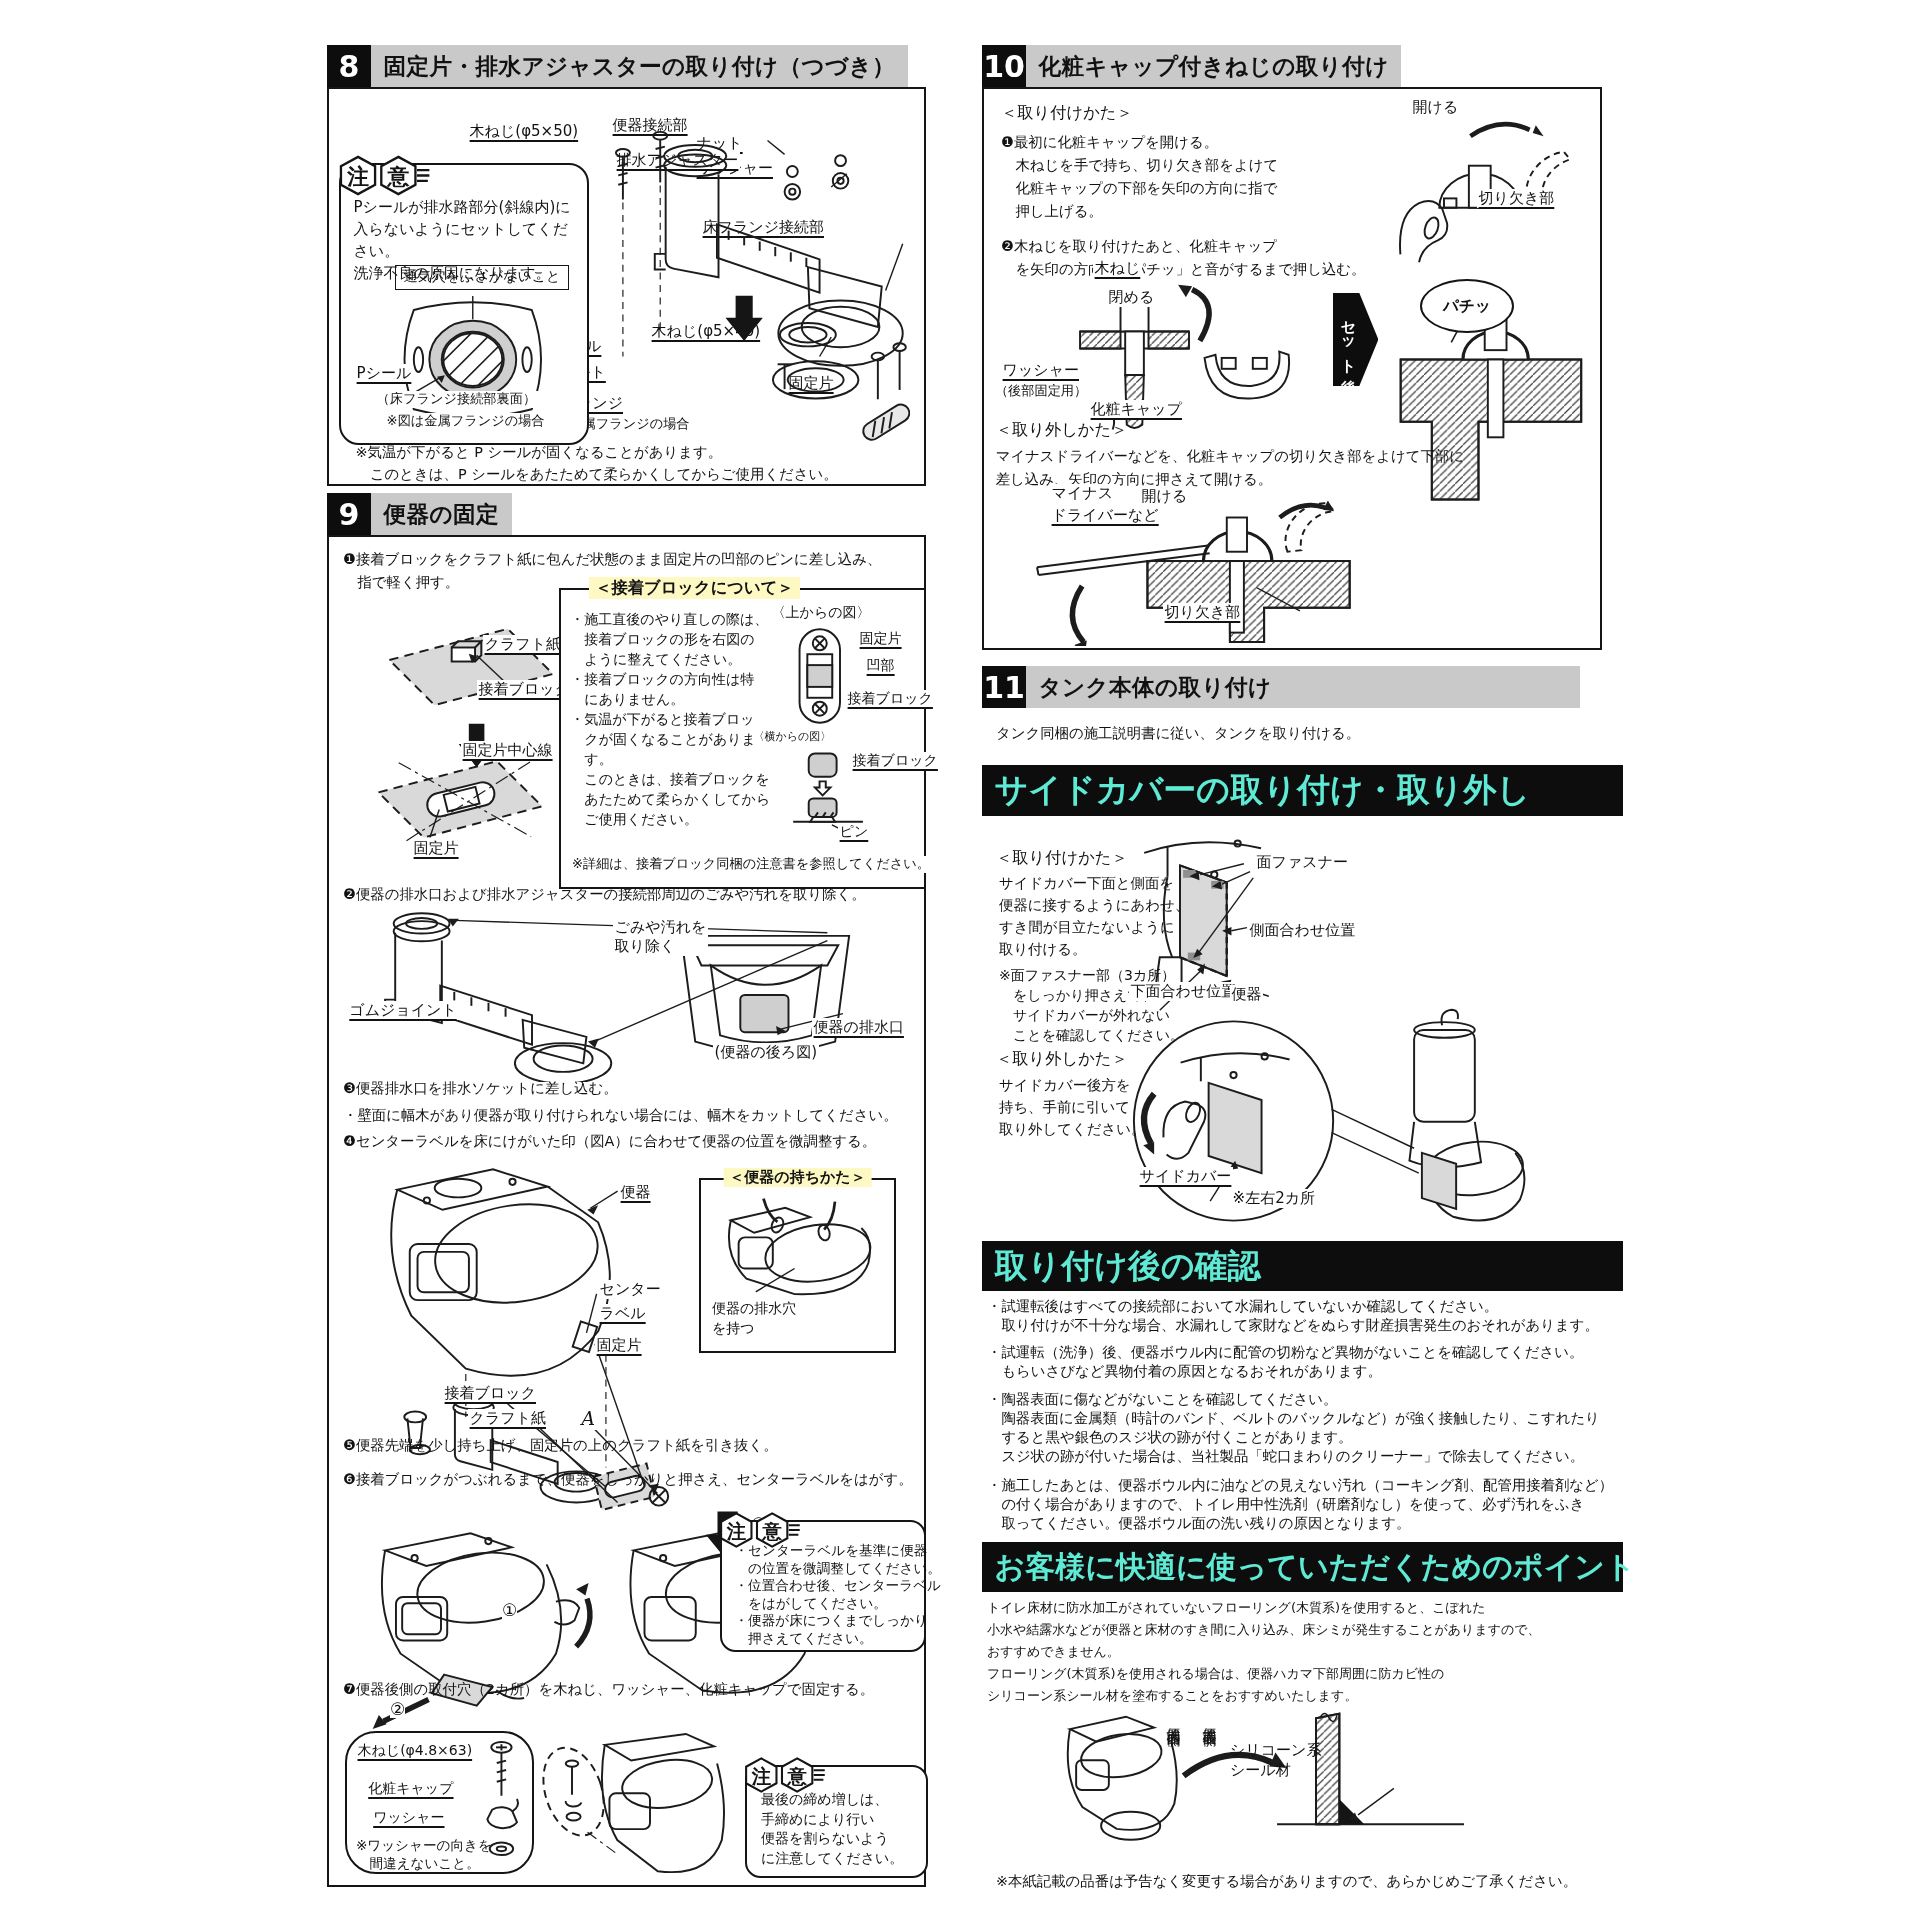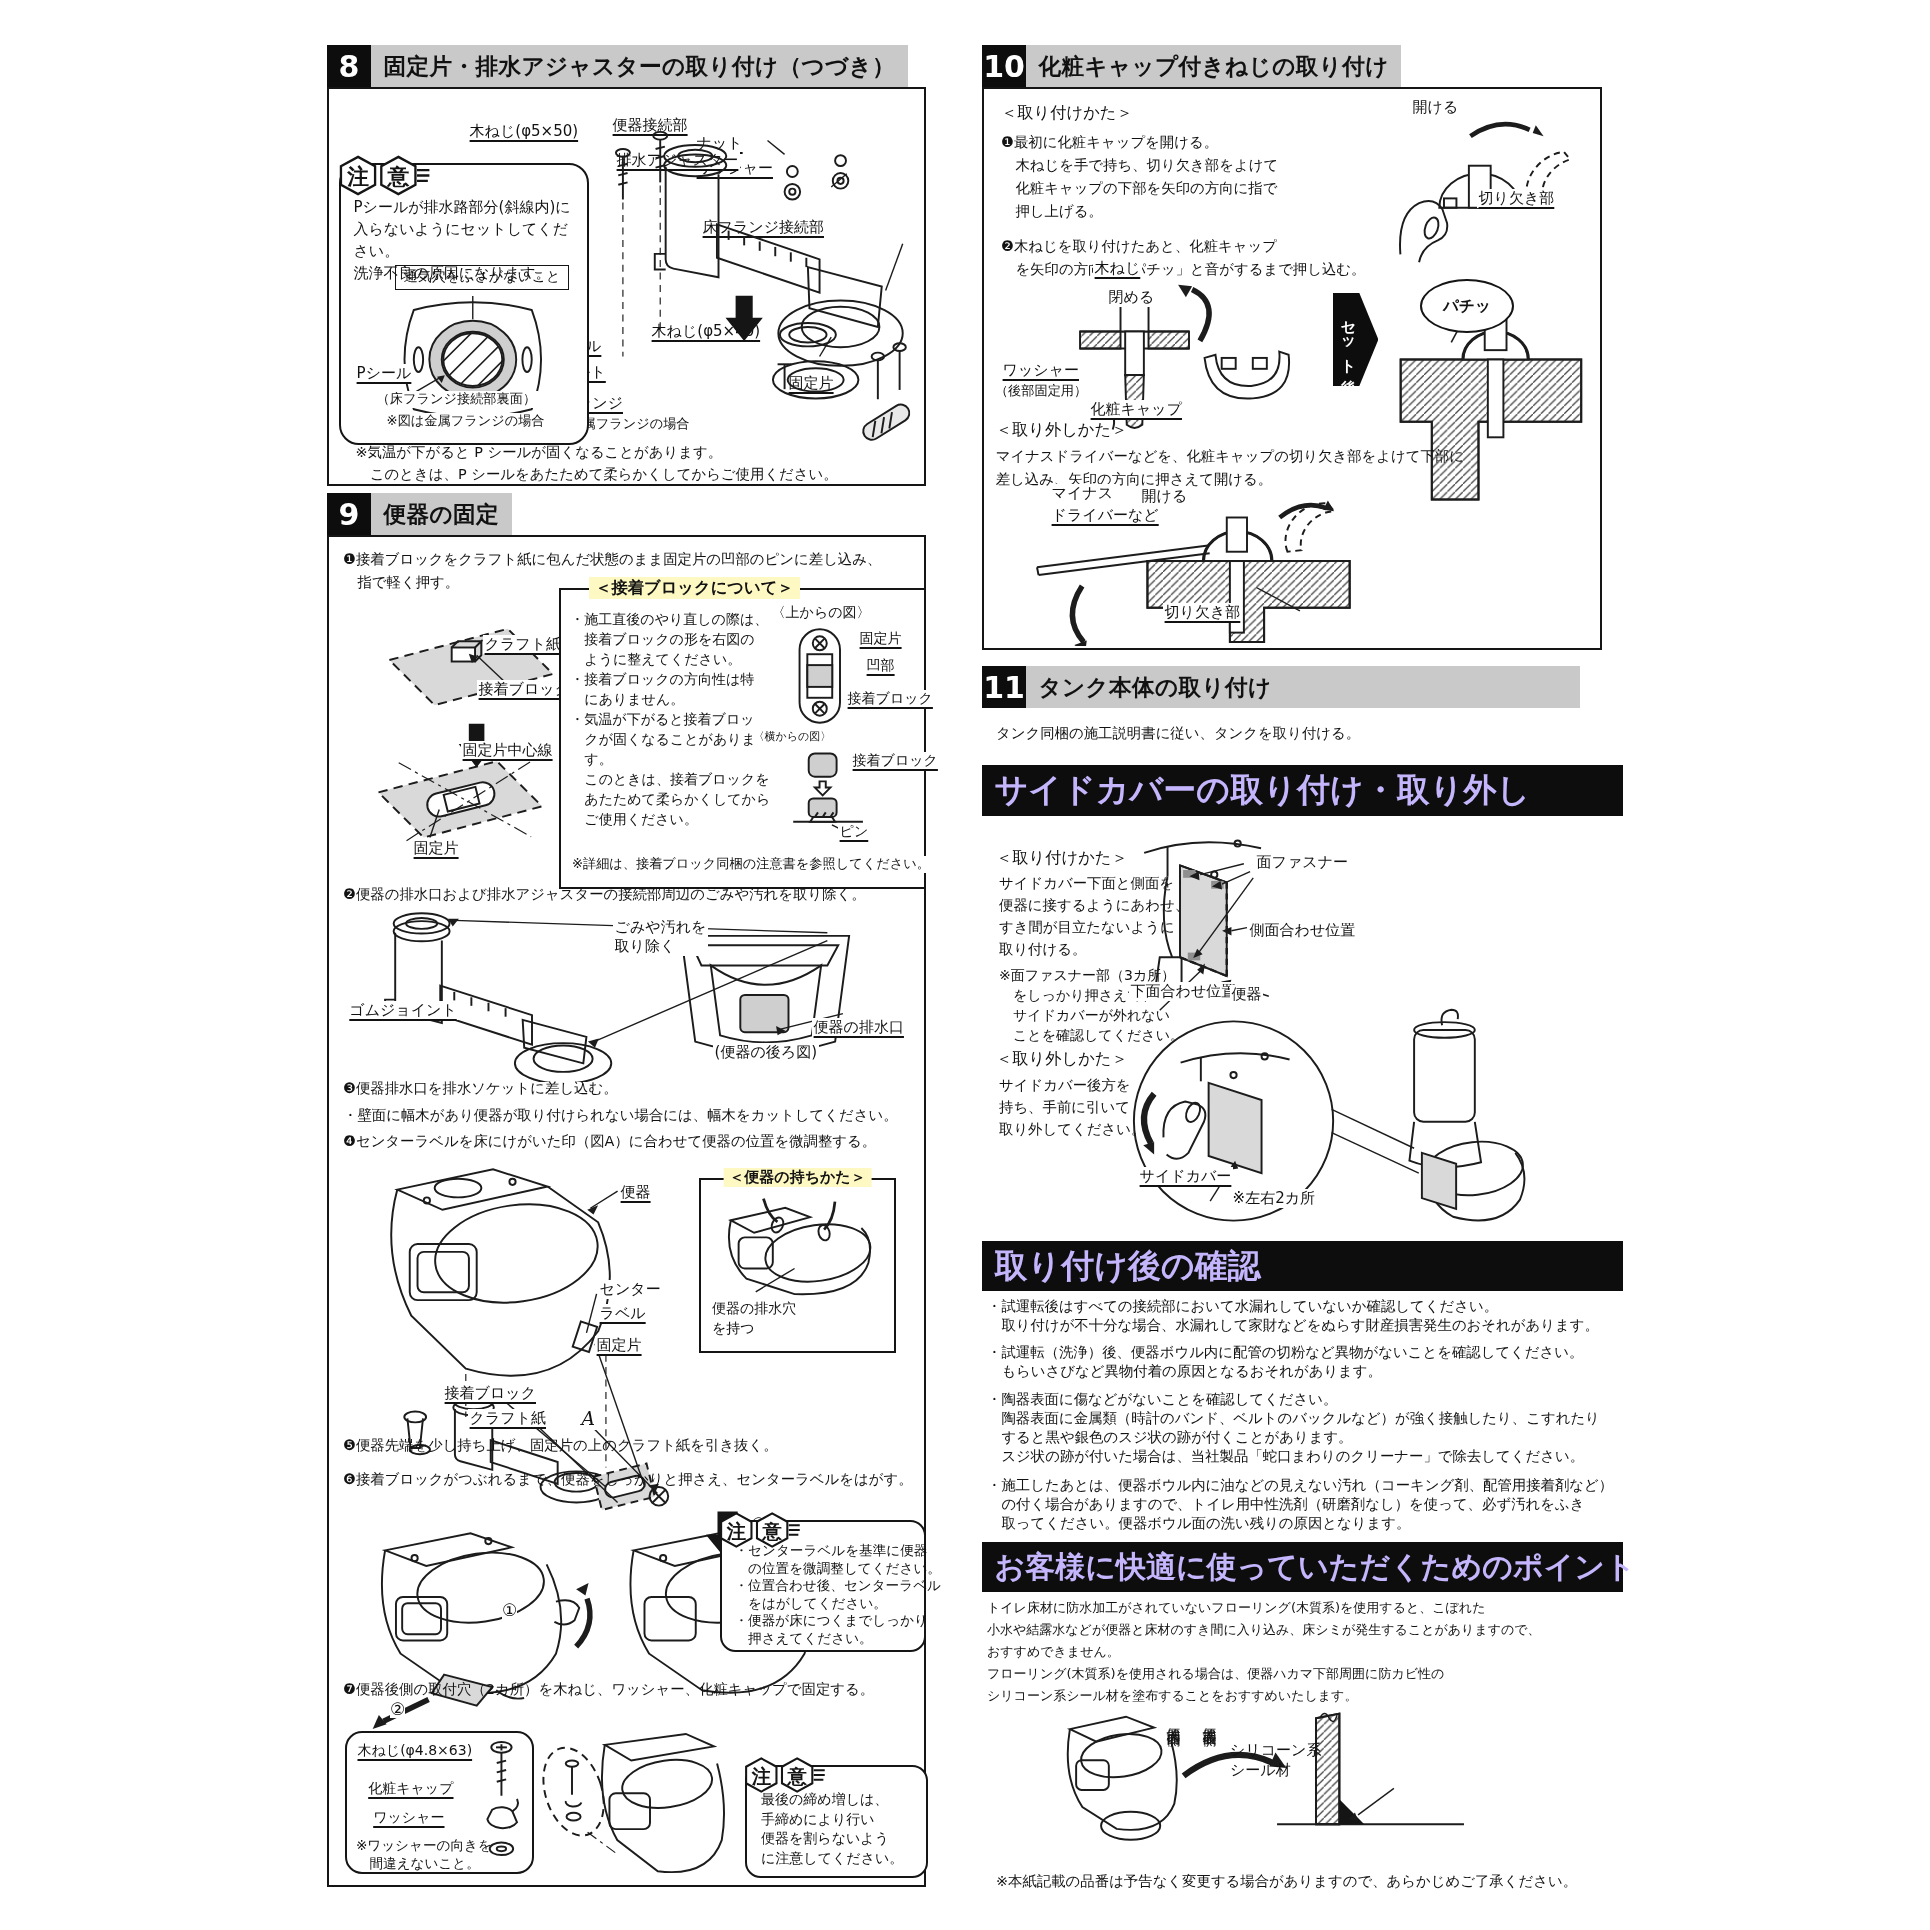--- a/index.html
+++ b/index.html
@@ -15,21 +15,21 @@
   
   .fbox{position:absolute;border:2.7px solid #151515;background:#fff}
   .caut{position:absolute;border:2.7px solid #151515;border-radius:20px;background:#fff}
   
   .T{position:absolute;font-size:14.4px;line-height:23px;white-space:pre;color:#121212}
   .T div{white-space:pre}
   .L{position:absolute;font-size:15px;line-height:1.25;white-space:pre;background:#fff;padding:0 1.6px}
   .U{text-decoration:underline;text-underline-offset:3.9px;text-decoration-thickness:1.6px}
   .S{font-size:13.2px}
   .sub{position:absolute;font-weight:400;font-size:16.3px;white-space:nowrap}
-  .banner{position:absolute;background:#0d0d0d;color:#c4b5fd;font-weight:700;display:flex;
+  .banner{position:absolute;background:#0d0d0d;color:#5eead4;font-weight:700;display:flex;
           align-items:center;padding:0 12.5px;white-space:nowrap}
   .boxttl{position:absolute;background:#fef9c3;font-weight:700;font-size:16.3px;white-space:nowrap;padding:0 6.2px}
   .vert{writing-mode:vertical-rl;text-orientation:upright;letter-spacing:1.6px}
   .setarrow{position:absolute;background:#0d0d0d;clip-path:polygon(0 0,58% 0,100% 50%,58% 100%,0 100%);
             display:flex;align-items:center;padding-left:5.4px}
   .setarrow span{writing-mode:vertical-rl;color:#fff;font-size:15px;font-weight:700;letter-spacing:1.6px}
   .bubble{position:absolute;border:2.3px solid #151515;border-radius:50%;background:#fff;
           display:flex;align-items:center;justify-content:center;font-size:15.6px;font-weight:700}
   .cnum{position:absolute;font-size:17px;background:#fff;line-height:1}
   svg{display:block}
@@ -401,21 +401,21 @@
         <polygon points="80,5 102,17 102,41 80,53 58,41 58,17" fill="#fff" stroke="#151515" stroke-width="3"></polygon>
         <path d="M104 22 h16 M104 29 h16 M104 36 h14" stroke="#151515" stroke-width="3" fill="none"></path>
         <text x="28" y="40" text-anchor="middle" font-size="28" font-weight="bold" fill="#151515">注</text>
         <text x="80" y="40" text-anchor="middle" font-size="28" font-weight="bold" fill="#151515">意</text>
       </svg>
       <div class="T" style="left:12.5px;top:20px;font-size:13.6px;line-height:17.5px"><div>・センターラベルを基準に便器</div><div>　の位置を微調整してください。</div><div>・位置合わせ後、センターラベル</div><div>　をはがしてください。</div><div>・便器が床につくまでしっかり</div><div>　押さえてください。</div></div>
     </div>
 
     <div class="T" style="left:14px;top:1141px">❼便器後側の取付穴（2カ所）を木ねじ、ワッシャー、化粧キャップで固定する。</div>
 
-    <div class="caut" style="left:15.6px;top:1194px;width:185px;height:139px;border-radius:17px">
+    <div class="caut" style="left:15.6px;top:1194px;width:185px;height:139px;border-radius:31px">
       <div class="L U" style="left:9.3px;top:9.3px;font-size:14px">木ねじ(φ4.8×63)</div>
       <div class="L U" style="left:20px;top:47px;font-size:14px">化粧キャップ</div>
       <div class="L U" style="left:25px;top:76px;font-size:14px">ワッシャー</div>
       <div class="T" style="left:9.3px;top:103px;font-size:13.6px;line-height:18px"><div>※ワッシャーの向きを</div><div>　間違えないこと。</div></div>
       <svg class="A" style="left:131px;top:4.7px" width="50" height="128" viewBox="0 0 64 164">
         <g stroke="#1c1c1c" stroke-width="2.5" fill="none">
           <ellipse cx="30" cy="12" rx="13" ry="7"></ellipse>
             <line x1="23" y1="12" x2="37" y2="12"></line>
             <line x1="30" y1="8" x2="30" y2="16"></line>
           <line x1="30" y1="19" x2="30" y2="74"></line>

